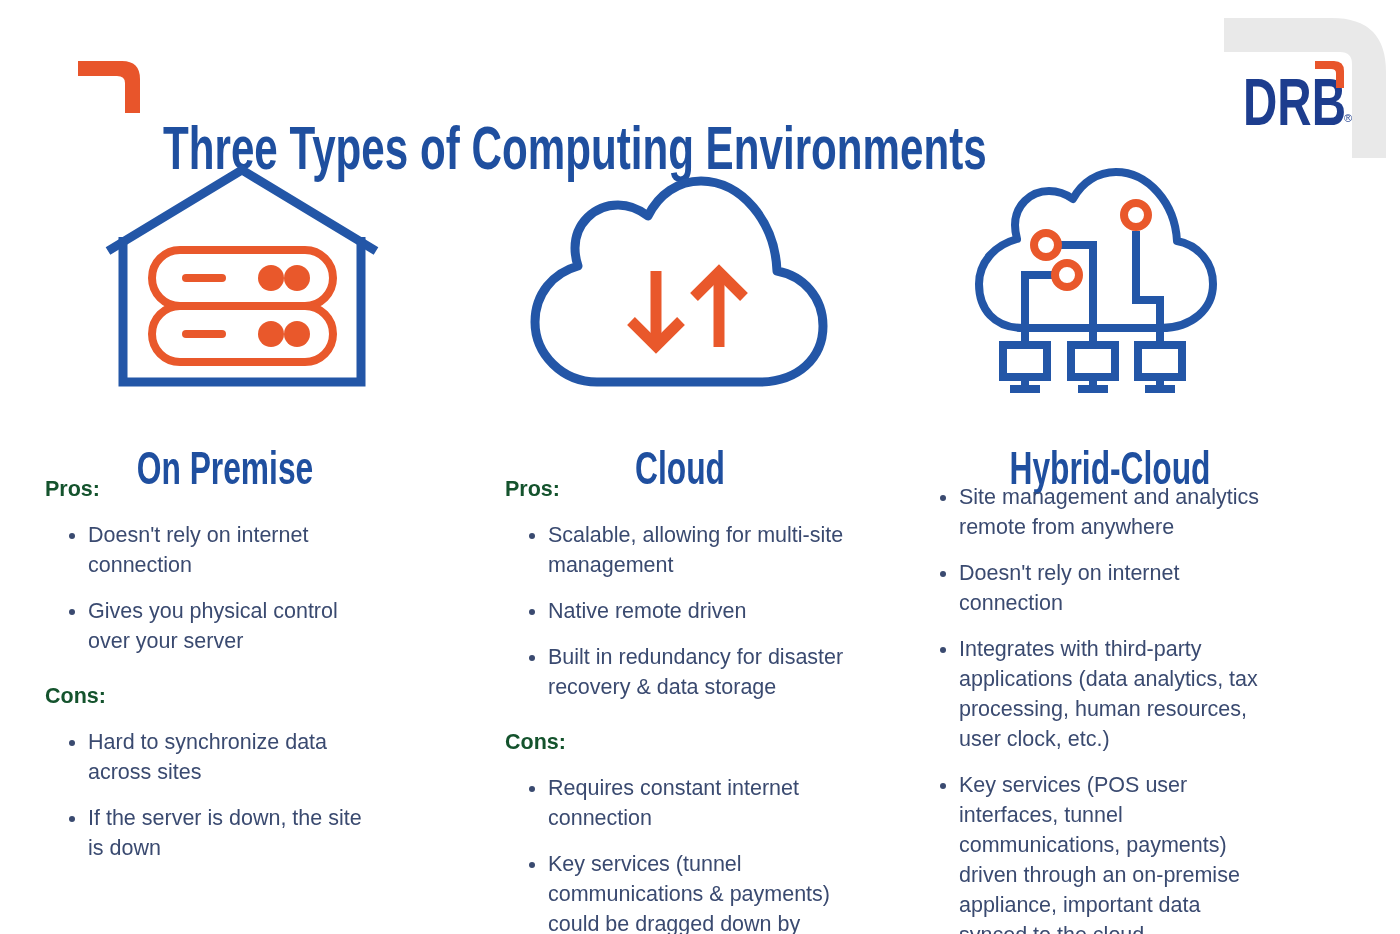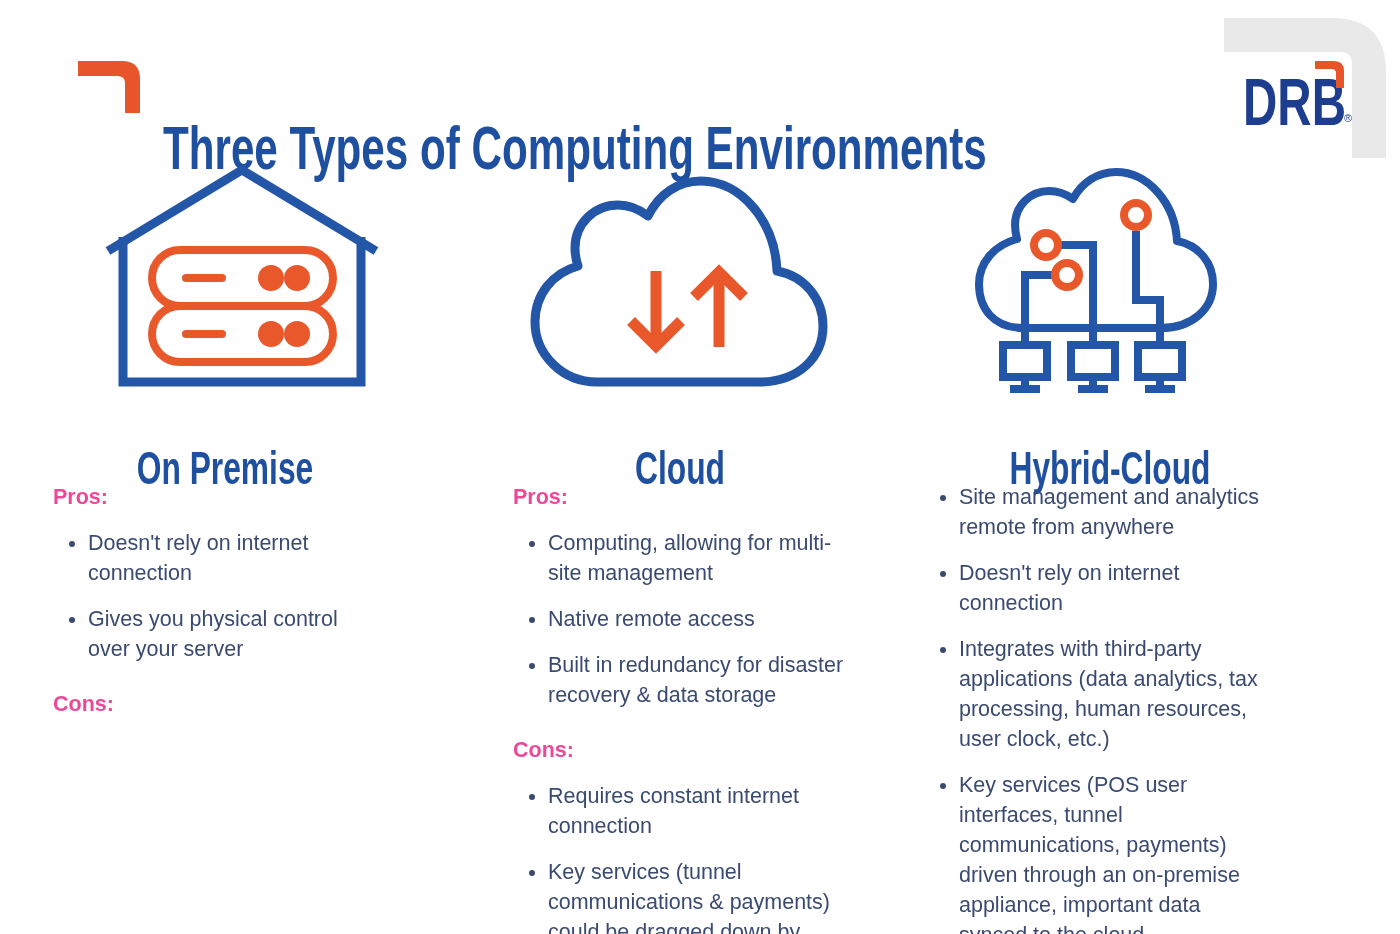--- a/index.html
+++ b/index.html
@@ -54,21 +54,21 @@
   }
   #col-on-premise .col-title { width:390px; }
   #col-cloud      .col-title { width:380px; }
   #col-hybrid     .col-title { width:420px; }
 
   .col-body { position:absolute; top:306px; color:#3a4a70; font-size:21.5px; line-height:30px; }
   #col-on-premise .col-body { left:7px; width:360px; }
   #col-cloud      .col-body { left:7px; width:375px; }
   #col-hybrid     .col-body { left:8px; width:380px; }
 
-  .sec-head { font-weight:700; color:#ec4899; margin:16px; line-height:30px; }
+  .sec-head { font-weight:700; color:#14532d; margin:8px; line-height:30px; }
   .col-body ul { margin:2px 0 25px 0; padding-left:35px; }
   .col-body li { margin:16px; padding:0; }
   .col-body li.narrow { max-width:330px; }
 
   svg { display:block; }
 </style>
 </head>
 <body>
 
 <div class="page">
@@ -105,39 +105,43 @@
       </svg>
     </div>
     <h2 class="col-title">On Premise</h2>
     <div class="col-body">
       <p class="sec-head">Pros:</p>
       <ul>
         <li>Doesn't rely on internet connection</li>
         <li>Gives you physical control over your server</li>
       </ul>
       <p class="sec-head">Cons:</p>
+      <ul>
+        <li>Hard to synchronize data across sites</li>
+        <li>If the server is down, the site is down</li>
+      </ul>
     </div>
   </section>
 
   <section class="col" id="col-cloud">
     <div class="icon-wrap">
       <svg width="330" height="215" viewBox="0 0 330 215" fill="none">
         <path d="M84,207 H246 C285,207 310,183 310,151 C310,123 291,101 264,96 C262,46 228,6 188,6 C165,6 146,19 135,41 C126,34 115,30 105,30 C81,30 62,49 62,73 C62,79 63,85 65,91 C40,98 22,119 22,147 C22,179 49,207 84,207 Z" stroke="#2356a7" stroke-width="9" stroke-linejoin="round"></path>
         <path d="M143,96 V168" stroke="#e9582b" stroke-width="11"></path>
         <path d="M118,146 L143,171 L168,146" stroke="#e9582b" stroke-width="11" fill="none"></path>
         <path d="M206,172 V100" stroke="#e9582b" stroke-width="11"></path>
         <path d="M181,122 L206,97 L231,122" stroke="#e9582b" stroke-width="11" fill="none"></path>
       </svg>
     </div>
     <h2 class="col-title">Cloud</h2>
     <div class="col-body">
       <p class="sec-head">Pros:</p>
       <ul>
-        <li>Computing, allowing for multi-site management</li>
-        <li>Native remote access</li>
+        <li>Scalable, allowing for multi-site management</li>
+        <li>Native remote driven</li>
         <li>Built in redundancy for disaster recovery &amp; data storage</li>
       </ul>
       <p class="sec-head">Cons:</p>
       <ul>
         <li>Requires constant internet connection</li>
         <li>Key services (tunnel communications &amp; payments) could be dragged down by network latency</li>
       </ul>
     </div>
   </section>
 

